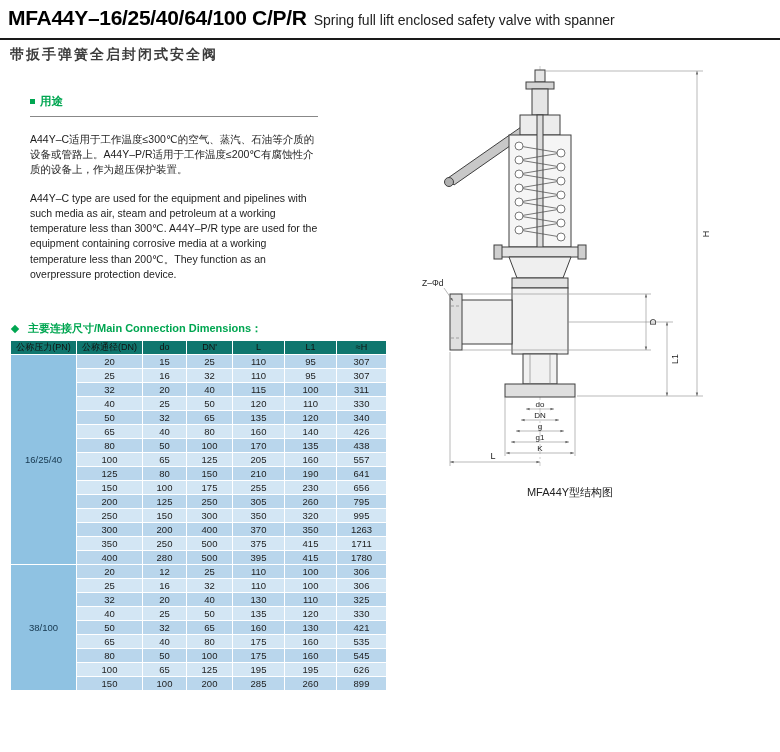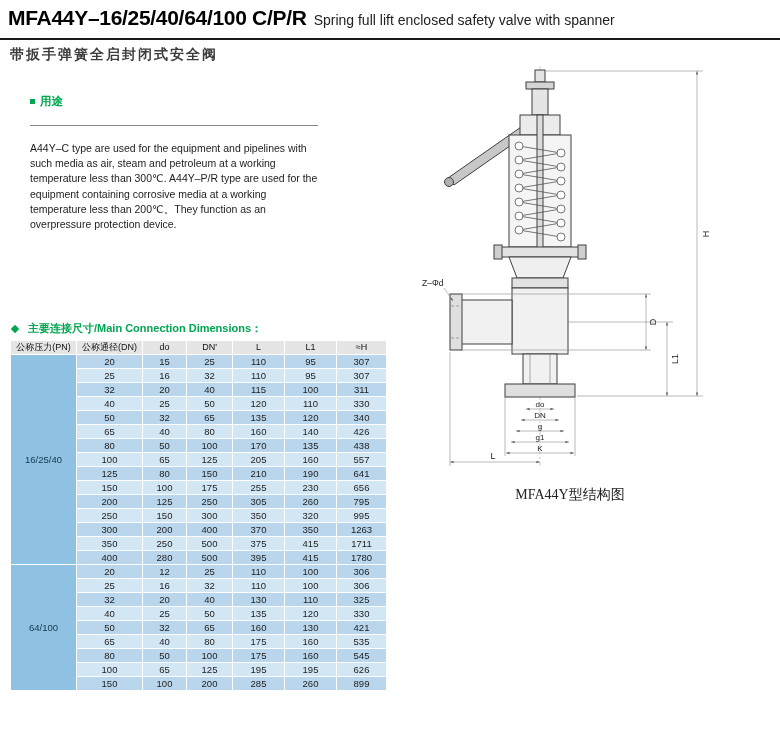--- a/index.html
+++ b/index.html
@@ -14,60 +14,61 @@
   
   .header { position: absolute; left: 8px; top: 6px; width: 768px; white-space: nowrap; }
   .title { font-size: 21px; font-weight: 700; color: #000; letter-spacing: -0.3px; }
   .subtitle-en { font-size: 14px; color: #222; margin-left: 7px; }
   .header-rule { position: absolute; left: 0; top: 38px; width: 780px; height: 2px; background: #1a1a1a; }
   .subtitle-zh { position: absolute; left: 10px; top: 46px; font-size: 14px; font-weight: 700; color: #3c3c3c; letter-spacing: 2px; }
 
   
   .text-col { position: absolute; left: 30px; top: 94px; width: 288px; }
   .section { margin-bottom: 13px; }
-  .sec-head { display: flex; align-items: center; gap: 5px; border-bottom: 1px solid #888; padding-bottom: 16px; margin-bottom: 15px; }
+  .sec-head { display: flex; align-items: center; gap: 5px; border-bottom: 1px solid #888; padding-bottom: 7px; margin-bottom: 15px; }
   .bullet-sq { width: 5px; height: 5px; background: #00a651; flex: 0 0 auto; }
   .sec-title { color: #00a651; font-size: 11.5px; font-weight: 700; }
   .sec-body { font-size: 10.5px; line-height: 1.45; color: #1c1c1c; }
 
   
   .dims-head { position: absolute; left: 12px; top: 321px; display: flex; align-items: center; gap: 10px; }
   .bullet-diamond { width: 6px; height: 6px; background: #00a651; transform: rotate(45deg); flex: 0 0 auto; }
   .dims-title { color: #00a651; font-size: 11px; font-weight: 700; }
 
   
   table.dim { position: absolute; left: 10px; top: 340px; border-collapse: collapse; table-layout: fixed; font-size: 9.5px; color: #1d1d1d; }
   .dim th, .dim td { border: 1px solid #fff; text-align: center; padding: 0 2px; height: 14px; line-height: 13px; white-space: nowrap; overflow: hidden; }
-  .dim thead th { background: #e5e5e5; font-weight: 400; font-size: 9px; color: #111; }
+  .dim thead th { background: #0f766e; font-weight: 400; font-size: 9px; color: #111; }
   .row-a td { background: #b9d6ec; }
   .row-b td { background: #d3e6f4; }
   .dim td.group-cell { background: #8fc2e2 !important; font-size: 9.5px; color: #15364d; }
 
   
   .diagram-wrap { position: absolute; left: 420px; top: 62px; width: 300px; }
-  .diagram-caption { margin-top: 8px; text-align: center; font-size: 14px; color: #222; line-height: 1.5; font-family: Liberation Serif, serif; }
+  .diagram-caption { margin-top: 8px; text-align: center; font-size: 11px; color: #222; line-height: 1.5; }
   svg text { font-family: "Liberation Sans", "DejaVu Sans", sans-serif; }
 </style>
 </head>
 <body>
 
 <div class="page">
 
   <div class="header">
     <span class="title">MFA44Y–16/25/40/64/100 C/P/R</span><span class="subtitle-en">Spring full lift enclosed safety valve with spanner</span>
   </div>
   <div class="header-rule"></div>
   <div class="subtitle-zh">带扳手弹簧全启封闭式安全阀</div>
 
   <div class="text-col">
     <div class="section">
       <div class="sec-head">
         <span class="bullet-sq"></span>
         <span class="sec-title">用途</span>
       </div>
+      <div class="sec-body">A44Y–C适用于工作温度≤300℃的空气、蒸汽、石油等介质的设备或管路上。A44Y–P/R适用于工作温度≤200℃有腐蚀性介质的设备上，作为超压保护装置。</div>
     </div>
 
     <div class="section">
       <div class="sec-body">A44Y–C type are used for the equipment and pipelines with such media as air, steam and petroleum at a working temperature less than 300℃. A44Y–P/R type are used for the equipment containing corrosive media at a working temperature less than 200℃。They function as an overpressure protection device.</div>
     </div>
   </div>
 
   <div class="dims-head">
     <span class="bullet-diamond"></span>
     <span class="dims-title">主要连接尺寸/Main Connection Dimensions：</span>
@@ -210,21 +211,21 @@
         </tr>
         <tr class="row-a">
           <td>400</td>
           <td>280</td>
           <td>500</td>
           <td>395</td>
           <td>415</td>
           <td>1780</td>
         </tr>
         <tr class="row-a">
-          <td rowspan="9" class="group-cell">64/100</td>
+          <td rowspan="9" class="group-cell">38/100</td>
           <td>20</td>
           <td>12</td>
           <td>25</td>
           <td>110</td>
           <td>100</td>
           <td>306</td>
         </tr>
         <tr class="row-b">
           <td>25</td>
           <td>16</td>

